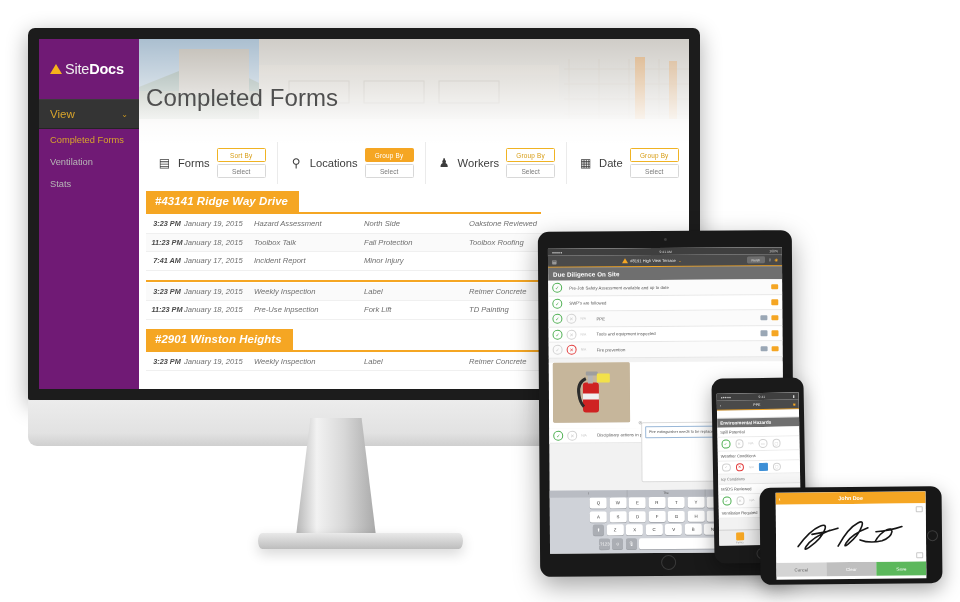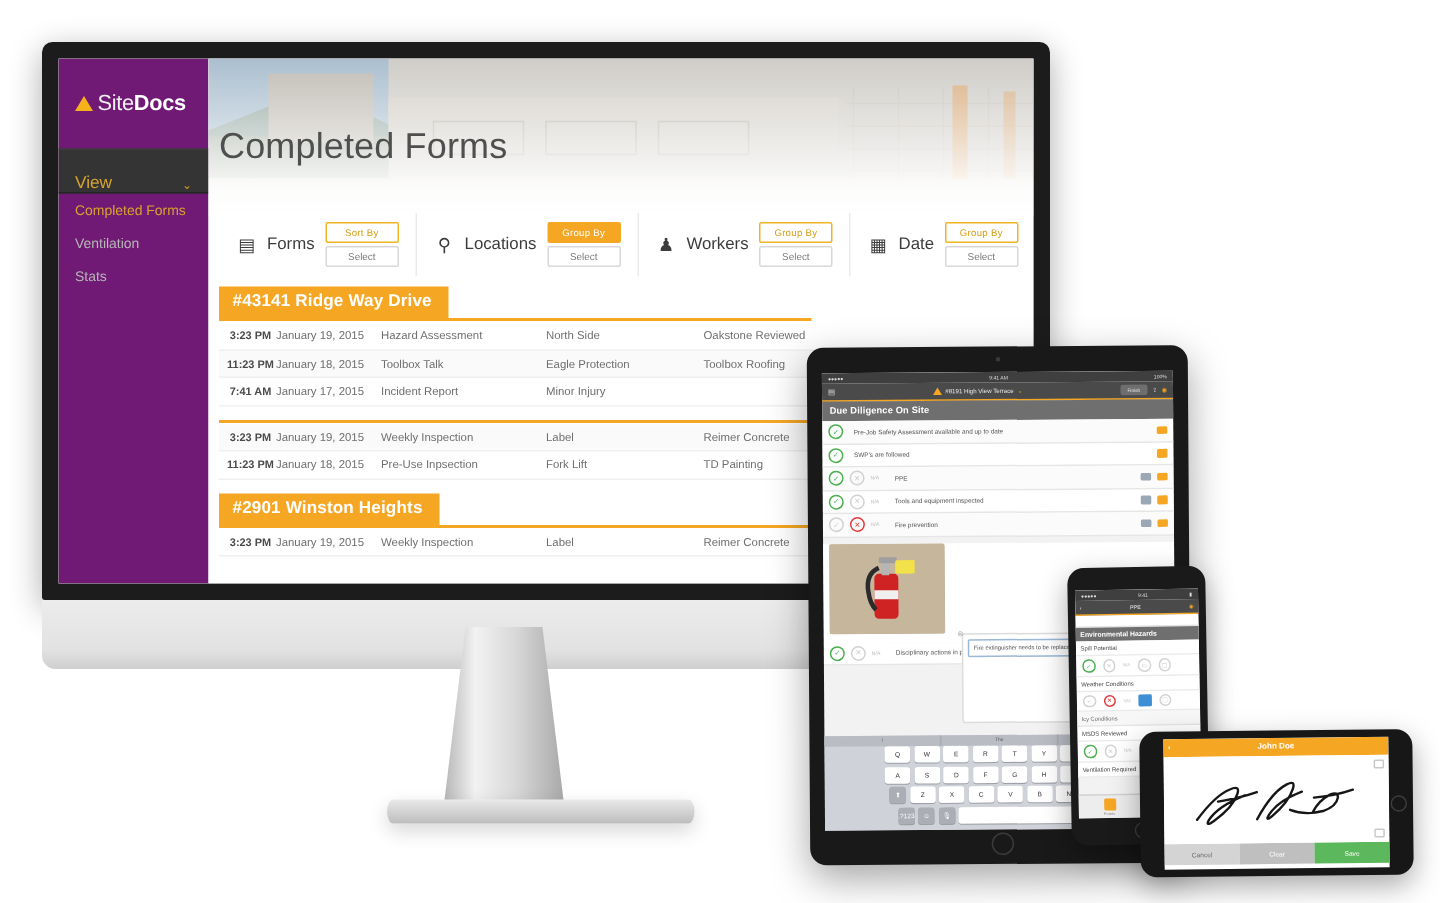--- a/index.html
+++ b/index.html
@@ -28,21 +28,21 @@
   #sidebar{position:absolute;left:0;top:0;width:100px;height:350px;background:#701a75;}
   .sd-logo{display:flex;align-items:center;gap:3px;padding:22px 0 0 11px;}
   .sd-tri{width:0;height:0;border-left:6px solid transparent;
       border-right:6px solid transparent;border-bottom:10px solid #f6b21b;}
   .sd-name{font-size:14.5px;color:#fff;letter-spacing:-.2px;}
   .sd-name b{font-weight:700;}
   .sd-name span{font-weight:300;color:#efefef;}
   .sd-sec{display:flex;align-items:center;justify-content:space-between;
       padding:0 11px;height:28px;background:#343434;color:#d9a günü;}
   .sd-sec{color:#d8a42c;font-size:11.5px;
-      border-top:1px solid #3c3c3c;border-bottom:1px solid #242424;align-items:flex-end;}
+      border-top:1px solid #3c3c3c;border-bottom:1px solid #242424;}
   .sd-chev{font-size:8px;color:#c9971f;}
   .sd-item{padding:0 11px;height:22px;display:flex;align-items:center;
       font-size:9.3px;color:#b7b7b7;}
   .sd-item.sel{color:#d8a42c;}
   #sd-gap{height:46px;}
 
   
   #main{position:absolute;left:100px;top:0;width:550px;height:350px;background:#fff;}
   #hero{position:absolute;left:0;top:0;width:550px;height:105px;overflow:hidden;}
   #hero svg{position:absolute;left:0;top:0;}
@@ -59,21 +59,21 @@
   .tb-ico{font-size:12px;color:#3c3c3c;line-height:1;width:13px;text-align:center;}
   .tb-lbl{font-size:11.2px;color:#3c3c3c;}
   .tb-btns{display:flex;flex-direction:column;gap:2px;}
   .tb-top{font-size:6.4px;padding:2.5px 0;width:47px;text-align:center;
       border-radius:1.5px;letter-spacing:.2px;}
   .tb-top.out{border:1px solid #f0b323;color:#d79b10;background:#fff;}
   .tb-top.fill{background:#f5a623;color:#fff;border:1px solid #f5a623;}
   .tb-sel{font-size:6.6px;padding:2.5px 0;width:47px;text-align:center;
       border:1px solid #d8d8d8;color:#7b7b7b;background:#fff;border-radius:1.5px;}
 
-  #rows{position:absolute;left:7px;top:152px;width:536px;}
+  #rows{position:absolute;left:7px;top:152px;width:536px;font-style:italic;}
   .grp{margin-bottom:9px;}
   .grp-h{display:inline-block;background:#f5a623;color:#fff;font-weight:700;
       font-size:11.4px;padding:4px 11px 5px 9px;letter-spacing:.1px;}
   .grp-rule{height:2px;background:#f5a623;width:395px;margin-bottom:1px;}
   .row{display:flex;align-items:center;height:17.5px;
       border-bottom:1px solid #f0f0f0;font-size:7.6px;color:#6f6f6f;}
   .row:nth-child(even){background:#fafafa;}
   .c-time{width:34px;padding-left:4px;font-weight:700;color:#4a4a4a;font-size:7.3px;text-align:center;}
   .c-date{width:70px;}
   .c-form{width:110px;}
@@ -284,21 +284,21 @@
               <span class="c-time">3:23 PM</span>
               <span class="c-date">January 19, 2015</span>
               <span class="c-form">Hazard Assessment</span>
               <span class="c-loc">North Side</span>
               <span class="c-co">Oakstone Reviewed</span>
             </div>
             <div class="row">
               <span class="c-time">11:23 PM</span>
               <span class="c-date">January 18, 2015</span>
               <span class="c-form">Toolbox Talk</span>
-              <span class="c-loc">Eagle Protection</span>
+              <span class="c-loc">Fall Protection</span>
               <span class="c-co">Toolbox Roofing</span>
             </div>
             <div class="row">
               <span class="c-time">7:41 AM</span>
               <span class="c-date">January 17, 2015</span>
               <span class="c-form">Incident Report</span>
               <span class="c-loc">Minor Injury</span>
               <span class="c-co"></span>
             </div>
           </div>

